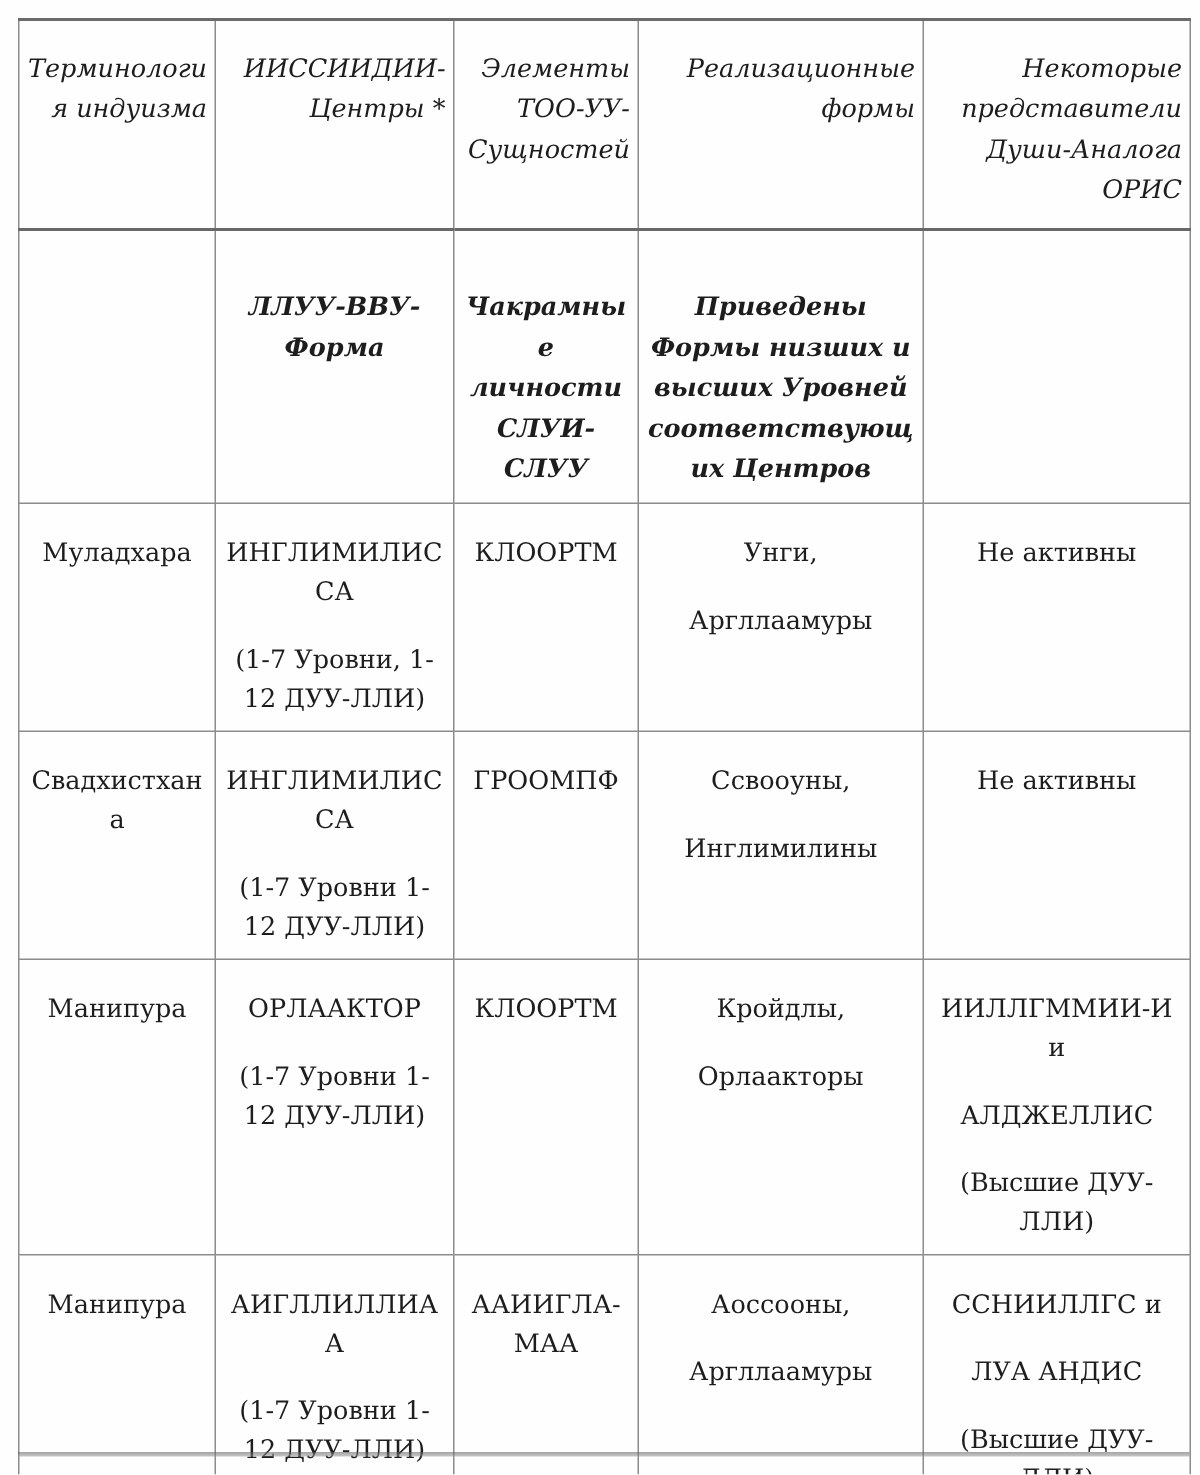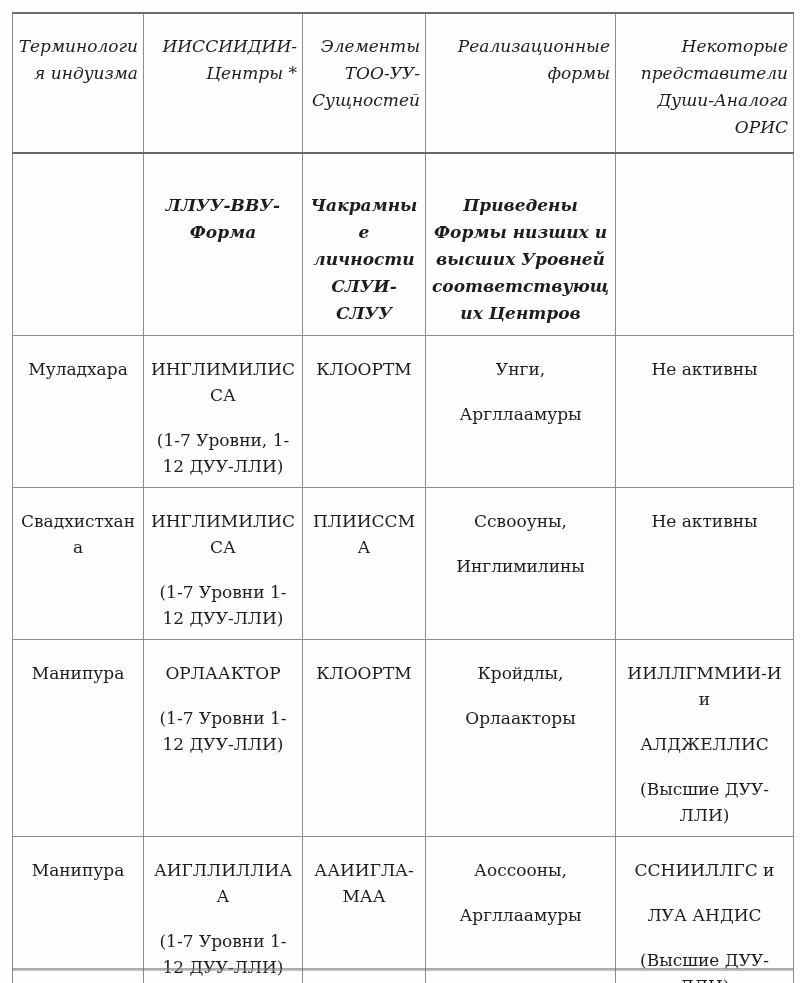--- a/index.html
+++ b/index.html
@@ -151,21 +151,21 @@
 
       <tr class="row-svadhist">
         <td>
             <p>Свадхистхана</p>
           </td>
         <td>
           <p>ИНГЛИМИЛИССА</p>
           <p>(1-7 Уровни 1-12 ДУУ-ЛЛИ)</p>
         </td>
         <td>
-            <p>ПЛИИССМА</p>
+            <p>ГРООМПФ</p>
           </td>
         <td>
           <p>Ссвооуны,</p>
           <p>Инглимилины</p>
         </td>
         <td>
           <p>Не активны</p>
         </td>
       </tr>
 

